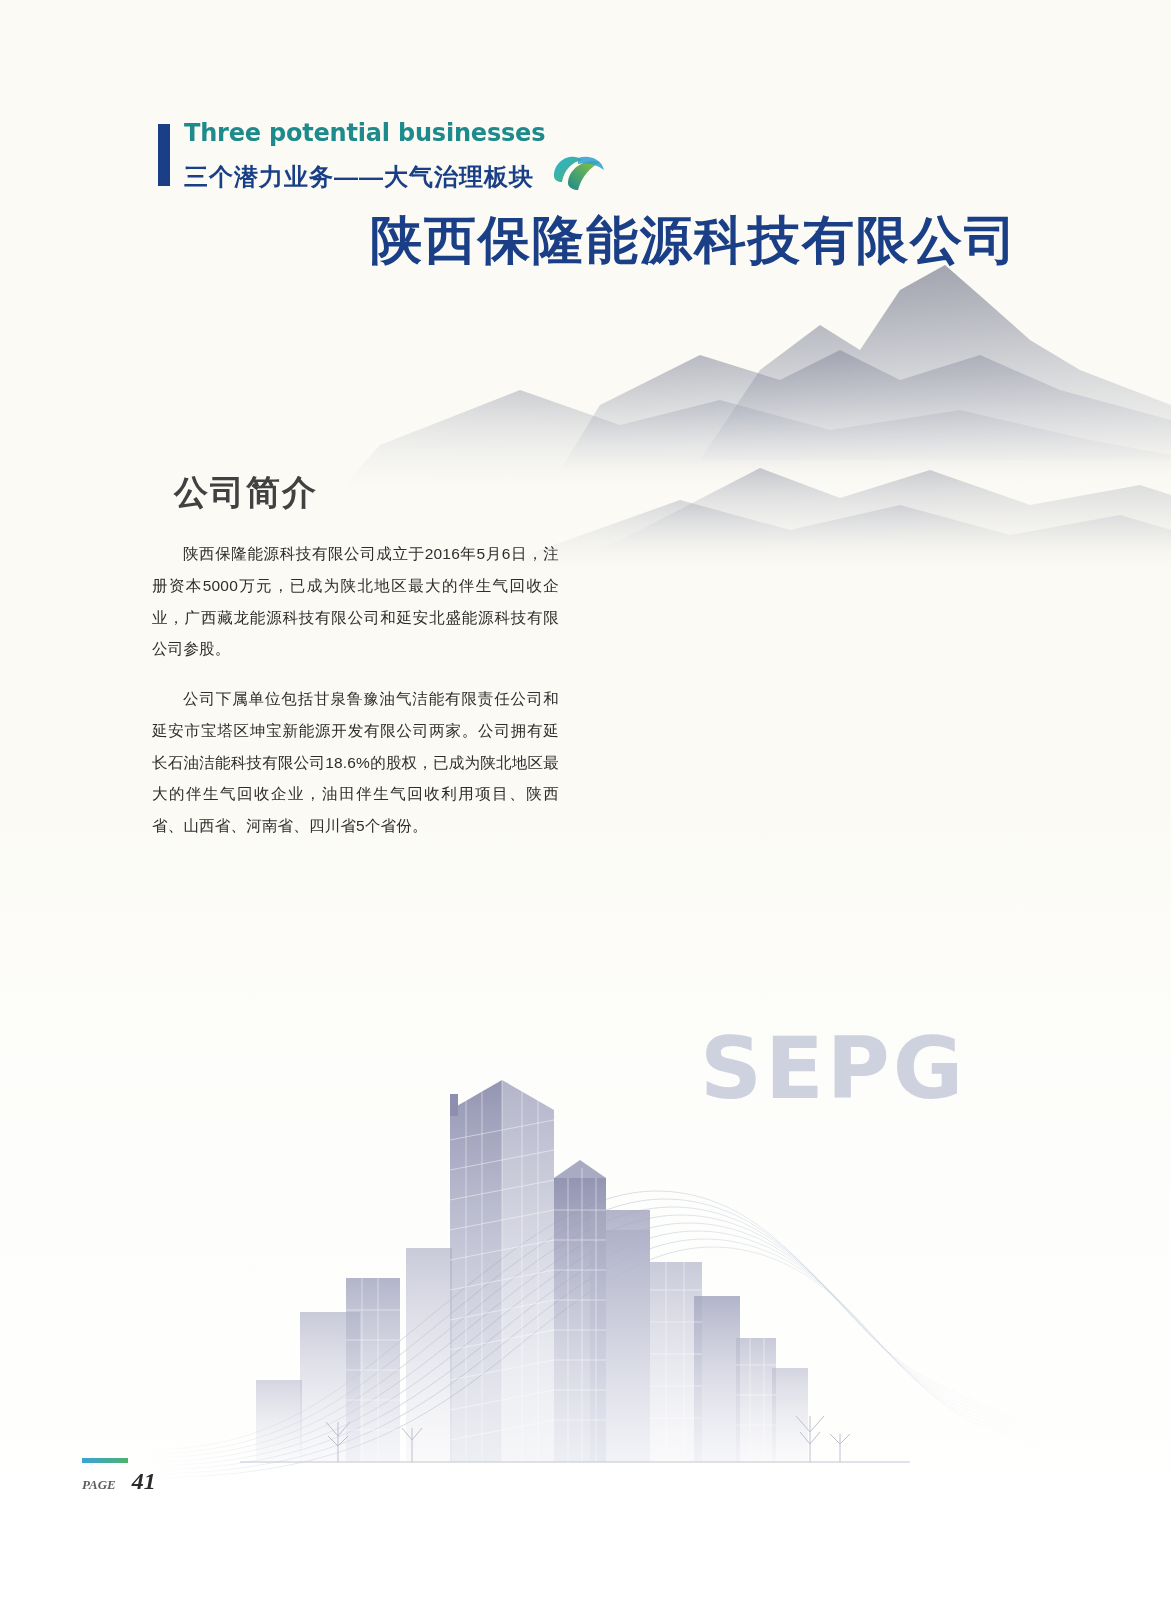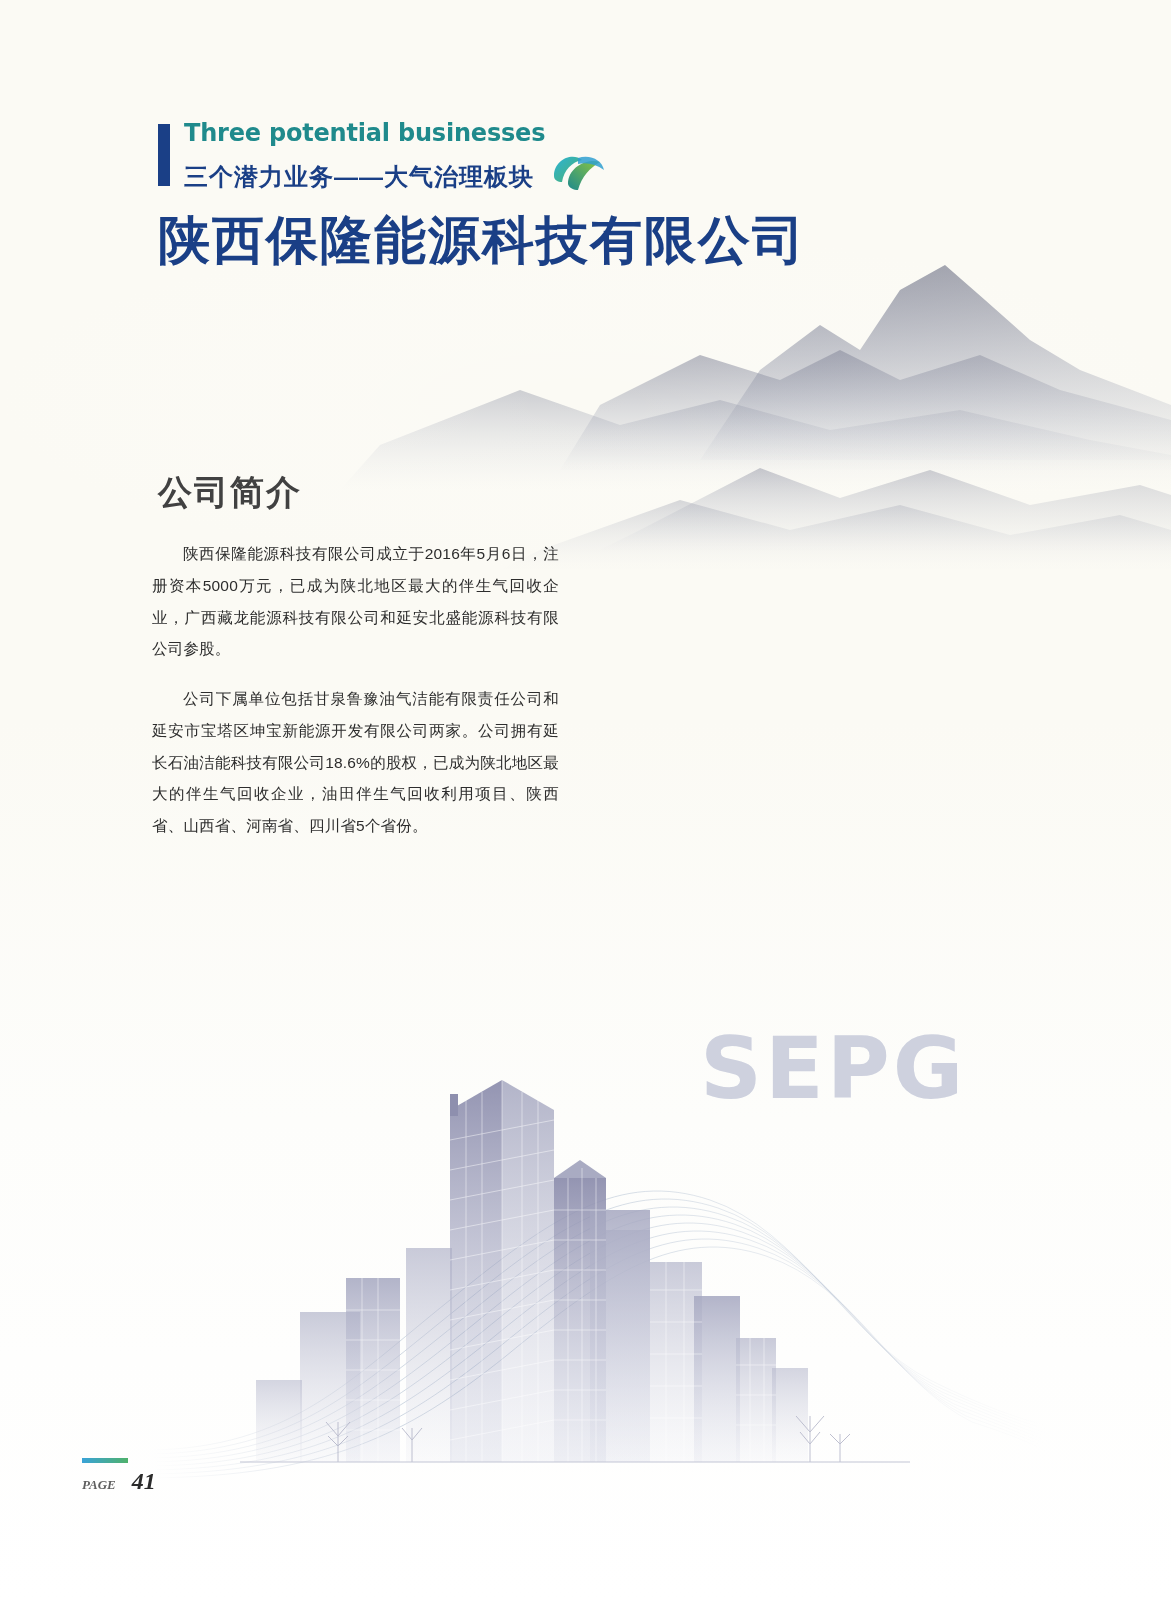--- a/index.html
+++ b/index.html
@@ -83,26 +83,27 @@
     flex: none;
     top: 4px;
   }
   .title {
     font-size: 52px;
     font-weight: bold;
     color: #1a3f86;
     letter-spacing: 2px;
     margin-top: 22px;
     line-height: 1.1;
+    text-align: right;
   }
 
   
   .section-title {
     position: absolute;
-    left: 158px;
+    left: 174px;
     top: 470px;
     font-size: 34px;
     font-weight: bold;
     color: #414141;
     letter-spacing: 2px;
   }
 
   .columns {
     position: absolute;
     left: 152px;

